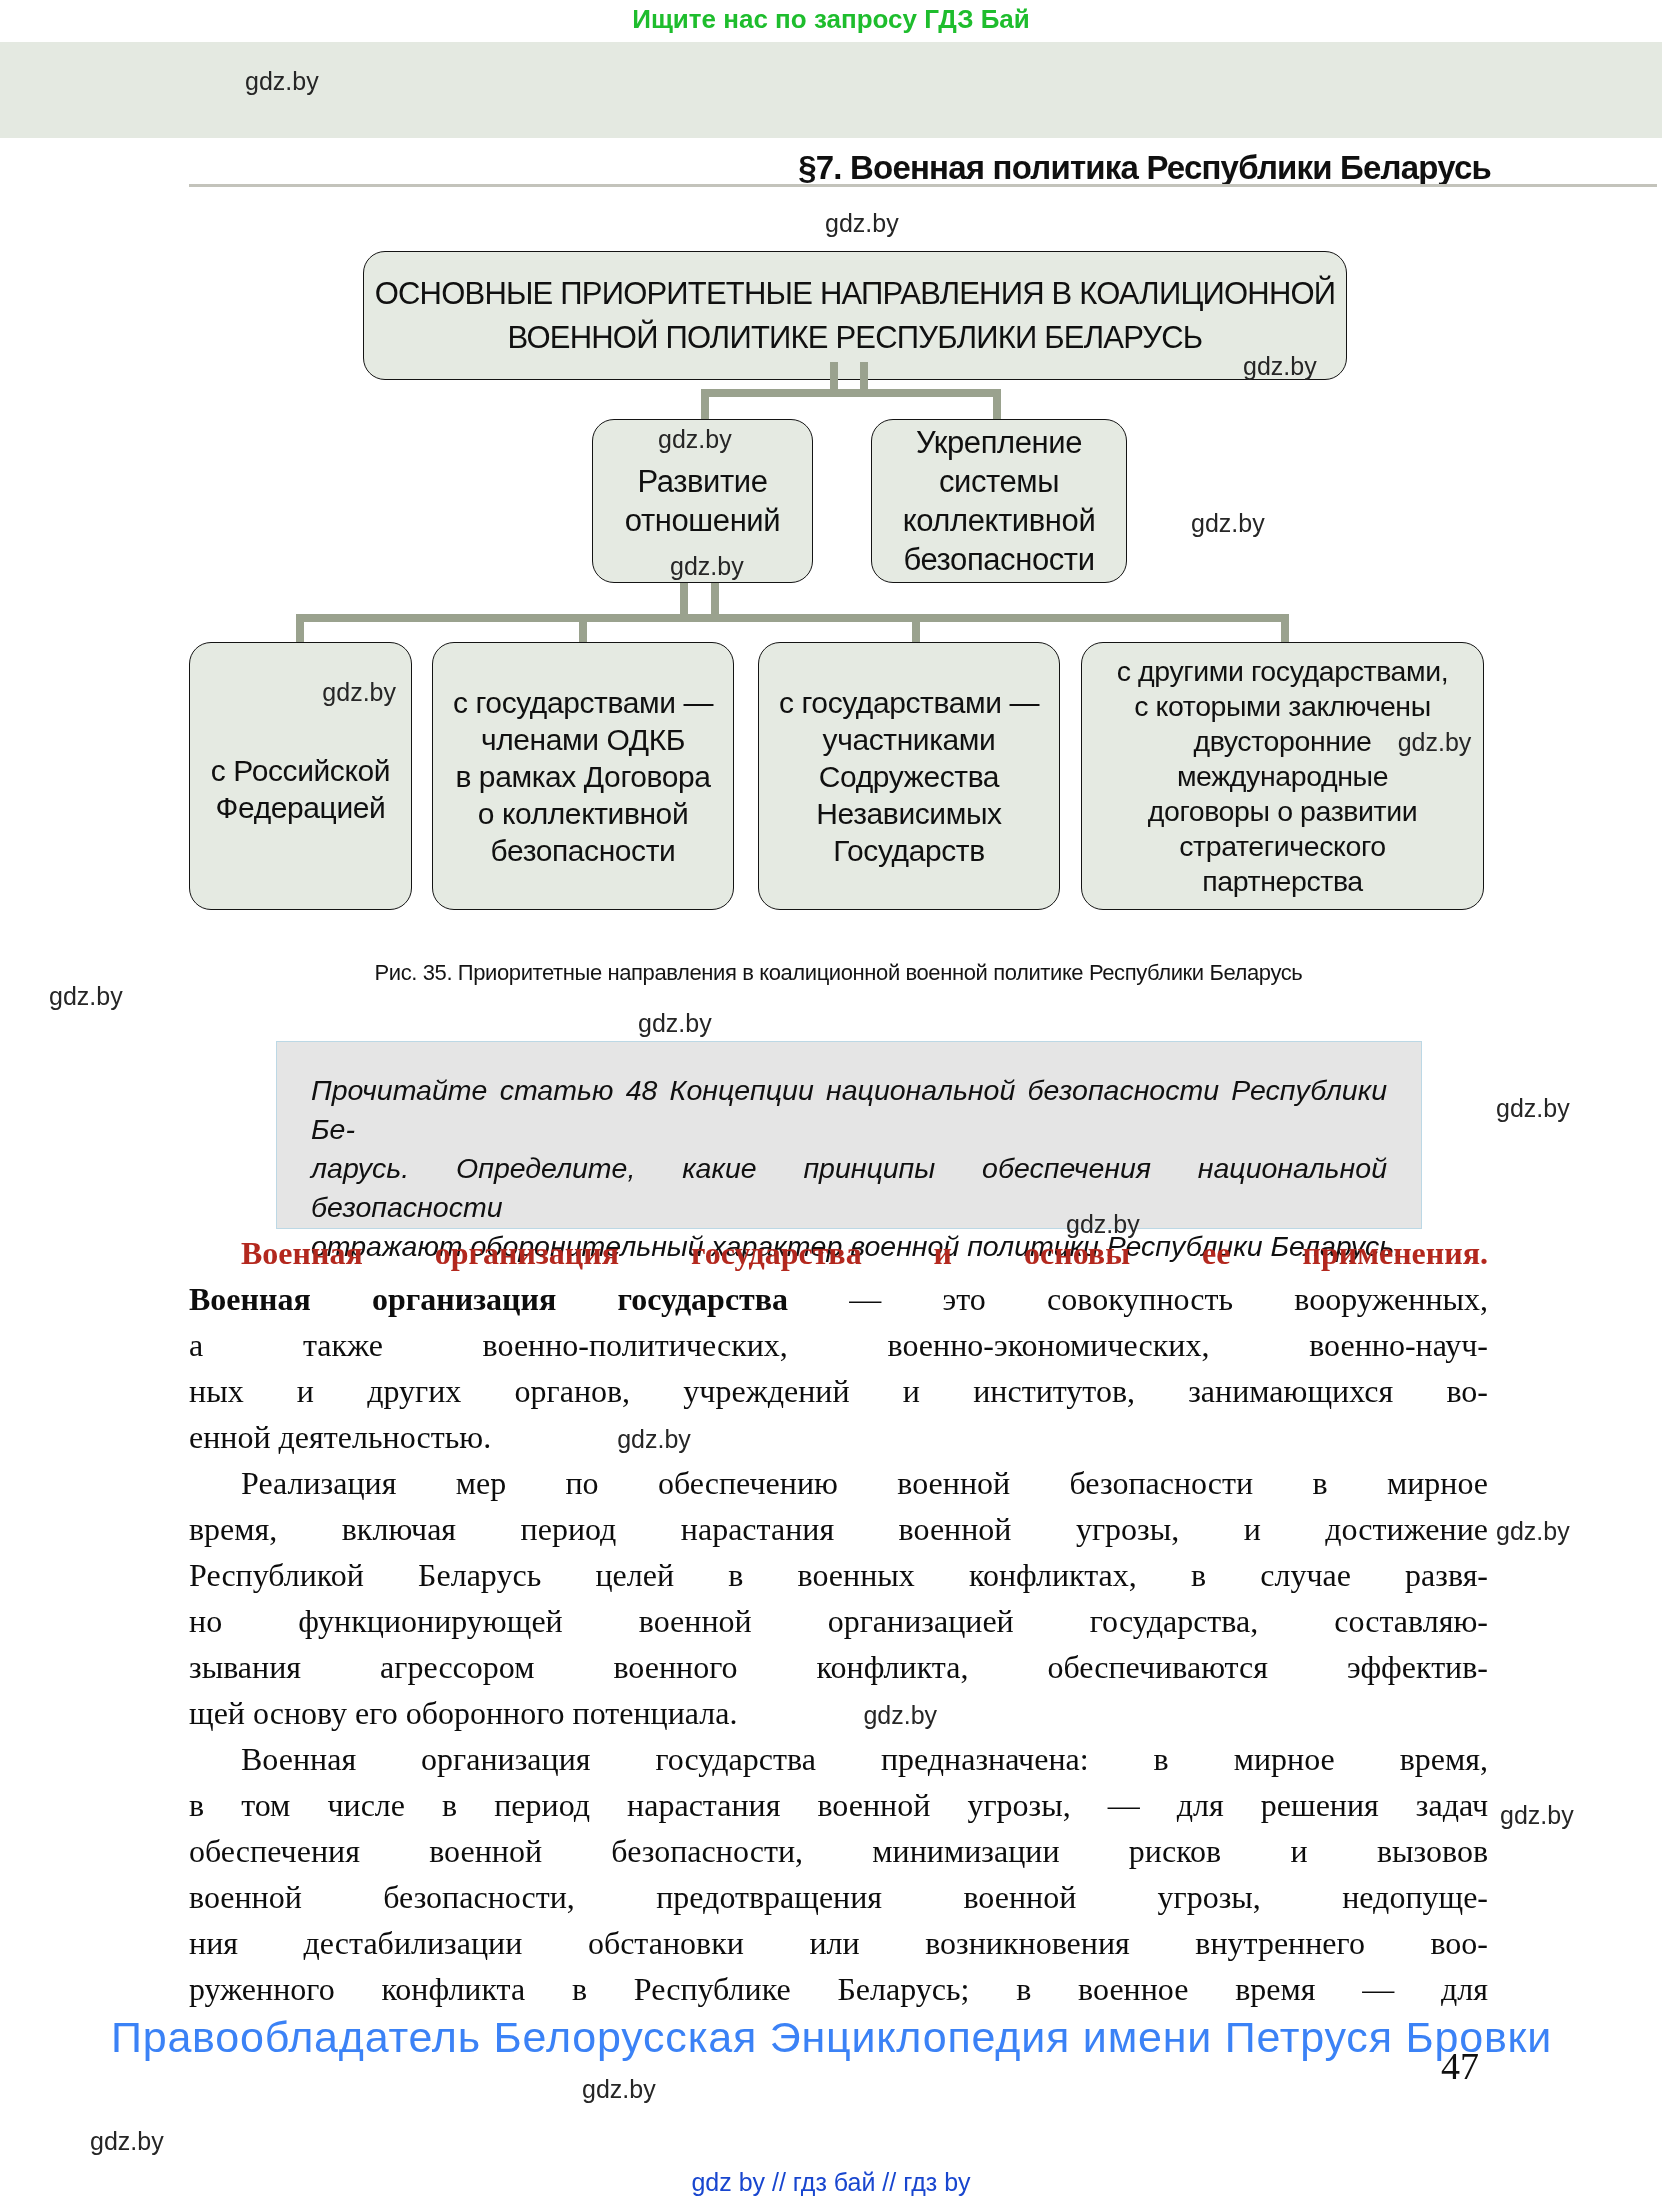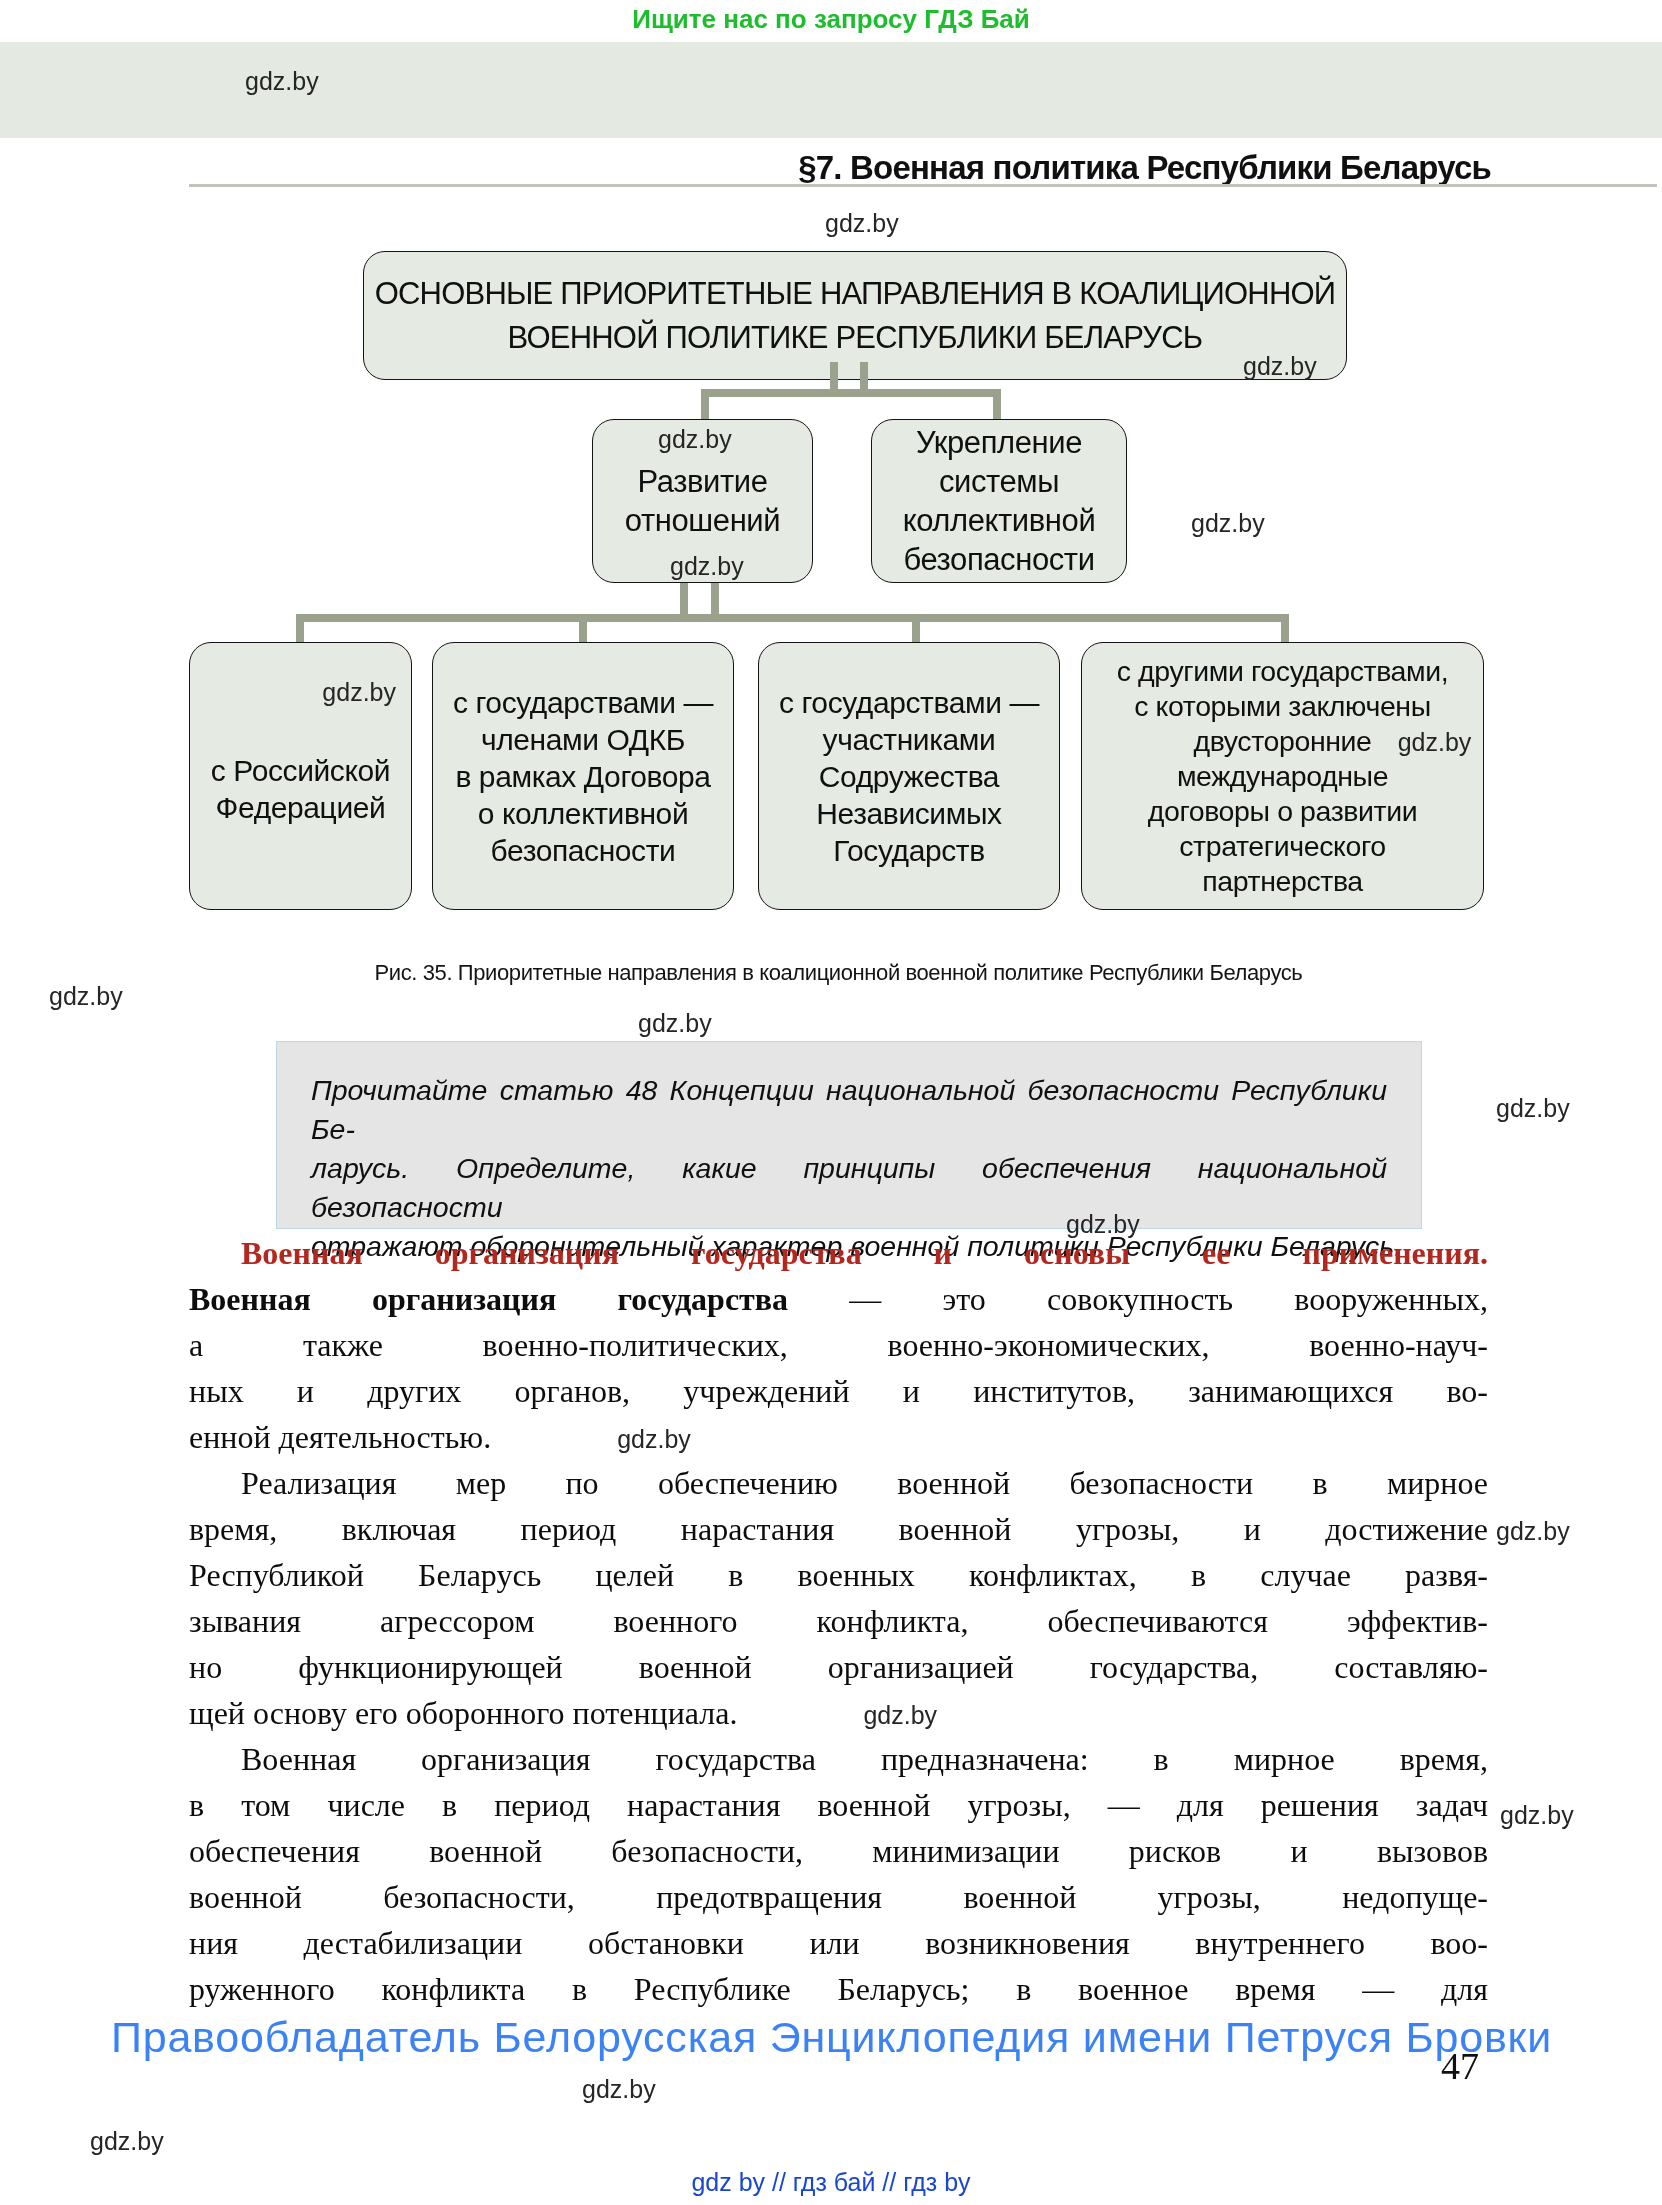--- a/index.html
+++ b/index.html
@@ -159,22 +159,22 @@
 
   <div class="bodyblock">
     <div class="bl j ind redhead">Военная организация государства и основы ее применения.</div>
     <div class="bl j"><span class="boldlead">Военная организация государства</span><span> — это совокупность вооруженных,</span></div>
     <div class="bl j">а также военно-политических, военно-экономических, военно-науч-</div>
     <div class="bl j">ных и других органов, учреждений и институтов, занимающихся во-</div>
     <div class="bl"><span>енной деятельностью.</span><span class="wmi">gdz.by</span></div>
     <div class="bl j ind">Реализация мер по обеспечению военной безопасности в мирное</div>
     <div class="bl j">время, включая период нарастания военной угрозы, и достижение</div>
     <div class="bl j">Республикой Беларусь целей в военных конфликтах, в случае развя-</div>
+    <div class="bl j">но функционирующей военной организацией государства, составляю-</div>
     <div class="bl j">зывания агрессором военного конфликта, обеспечиваются эффектив-</div>
-    <div class="bl j">но функционирующей военной организацией государства, составляю-</div>
     <div class="bl"><span>щей основу его оборонного потенциала.</span><span class="wmi">gdz.by</span></div>
     <div class="bl j ind">Военная организация государства предназначена: в мирное время,</div>
     <div class="bl j">в том числе в период нарастания военной угрозы, — для решения задач</div>
     <div class="bl j">обеспечения военной безопасности, минимизации рисков и вызовов</div>
     <div class="bl j">военной безопасности, предотвращения военной угрозы, недопуще-</div>
     <div class="bl j">ния дестабилизации обстановки или возникновения внутреннего воо-</div>
     <div class="bl j">руженного конфликта в Республике Беларусь; в военное время — для</div>
   </div>
   <span class="wm" style="left:1496px;top:1517px;">gdz.by</span>
   <span class="wm" style="left:1500px;top:1801px;">gdz.by</span>

